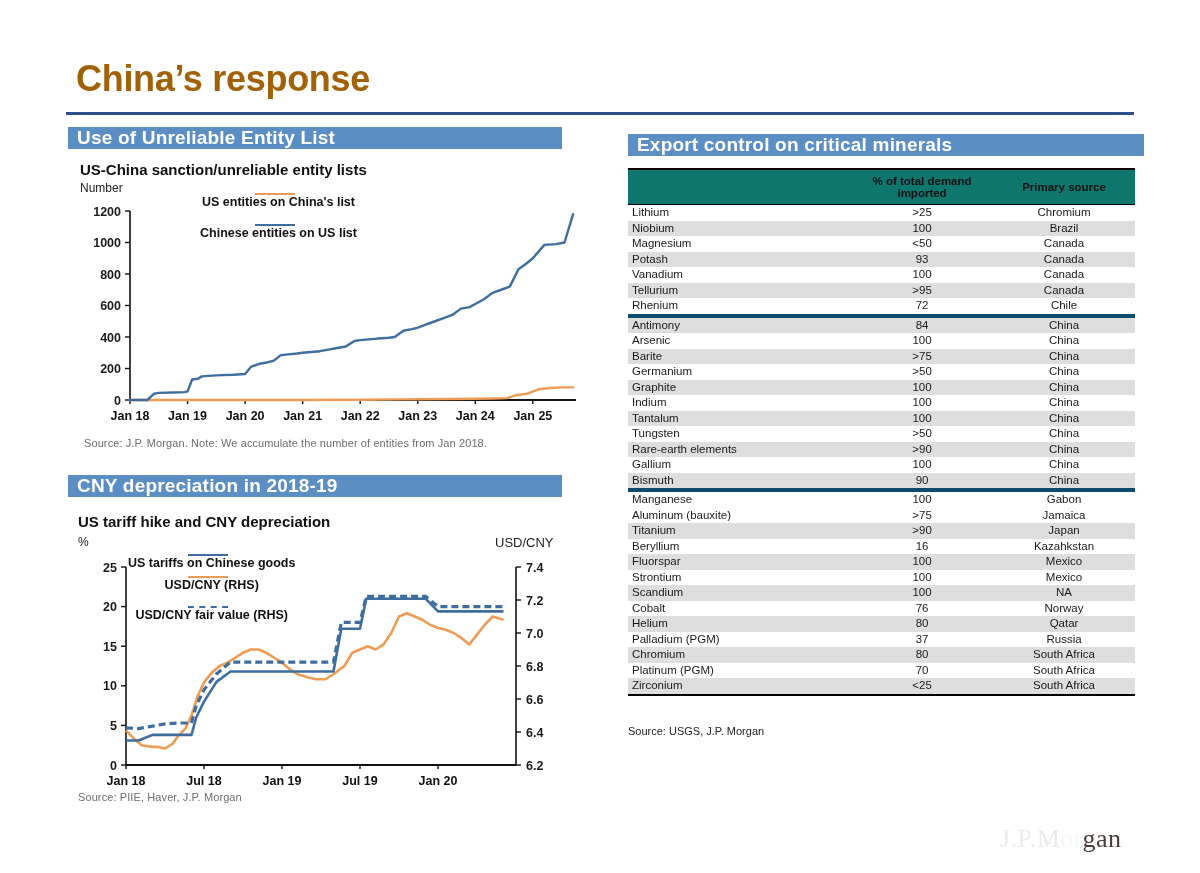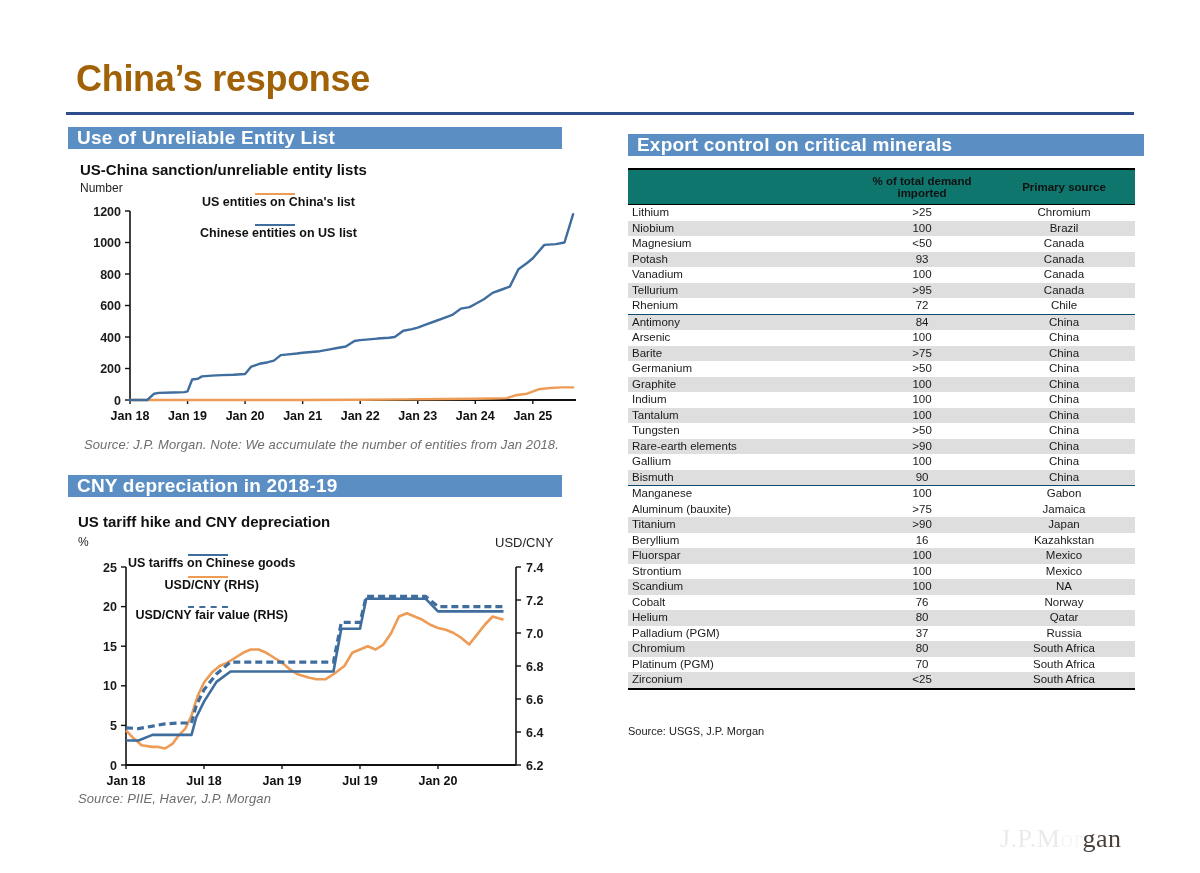--- a/index.html
+++ b/index.html
@@ -28,21 +28,21 @@
     display:flex;align-items:center;padding-left:9px;
     letter-spacing:0.2px;
   }
   #banner-left  {left:68px; top:127px; width:485px;}
   #banner-left2 {left:68px; top:475px; width:485px;}
   #banner-right {left:628px;top:134px; width:507px;}
 
   
   .chart-title{position:absolute;font-size:15px;font-weight:bold;color:#111;}
   .axis-unit{position:absolute;font-size:12px;color:#222;}
-  .src{position:absolute;font-size:13px;color:#6d6d6d;letter-spacing:0.1px;font-style:italic;}
+  .src{position:absolute;font-size:11px;color:#6d6d6d;letter-spacing:0.1px;}
 
   .chart-wrap{position:absolute;}
   .chart-wrap svg{display:block;}
 
   .tick-lbl{font-size:12.5px;font-weight:bold;fill:#1a1a1a;font-family:"Liberation Sans",sans-serif;}
   .xtick-lbl{font-size:12.5px;font-weight:bold;fill:#111;font-family:"Liberation Sans",sans-serif;}
 
   .legend{position:absolute;}
   .legend .row{display:flex;align-items:center;flex-direction:column;}
   .legend .swatch{width:40px;height:0;border-top-width:2.6px;border-top-style:solid;margin-right:7px;}
@@ -59,21 +59,21 @@
     background:#0f766e;
   }
   .tbl thead th.c-name{text-align:left;padding-left:4px;}
   .tbl thead th.c-pct{text-align:center;}
   .tbl thead th.c-src{text-align:center;}
   .tbl tbody td{padding:1px 0 1px 0;line-height:13.5px;}
   .tbl tbody td.c-name{text-align:left;padding-left:4px;width:44%;}
   .tbl tbody td.c-pct{text-align:center;width:28%;}
   .tbl tbody td.c-src{text-align:center;width:28%;}
   .tbl tbody tr.shade td{background:#dedede;}
-  .tbl tbody tr.rule-below td{border-bottom:1px solid #0c4a6e;}
+  .tbl tbody tr.rule-below td{border-bottom:4px solid #0c4a6e;}
   .tbl tbody tr.last td{border-bottom:2.5px solid #000;}
   .tbl-source{position:absolute;left:628px;top:725px;font-size:11px;color:#222;}
 
   
   .jpm-logo{
     position:absolute;left:1000px;top:824px;
     font-family:"Liberation Serif", serif;font-size:26px;color:#4a4039;
     letter-spacing:0.5px;
   }
   .jpm-logo .faded{opacity:0.10;}

